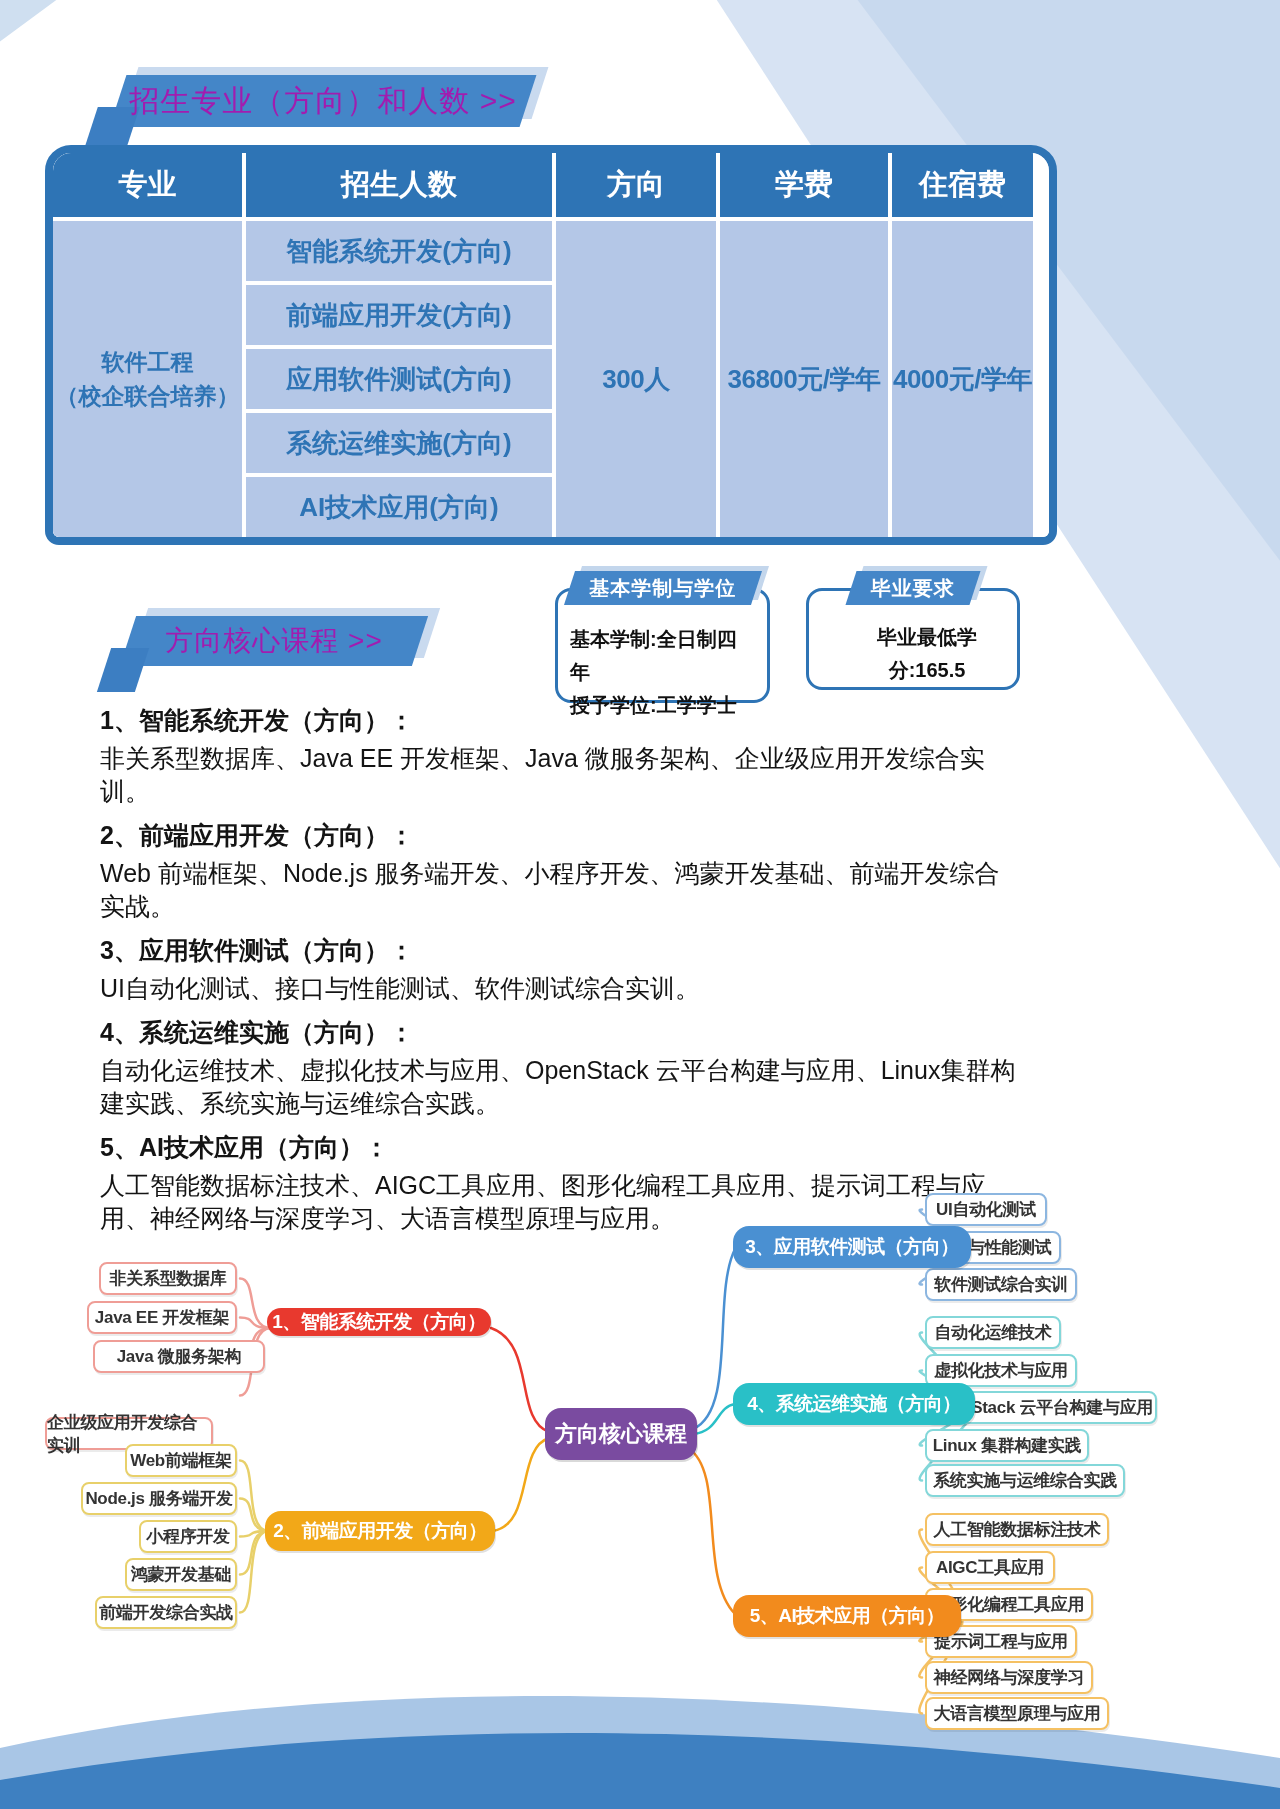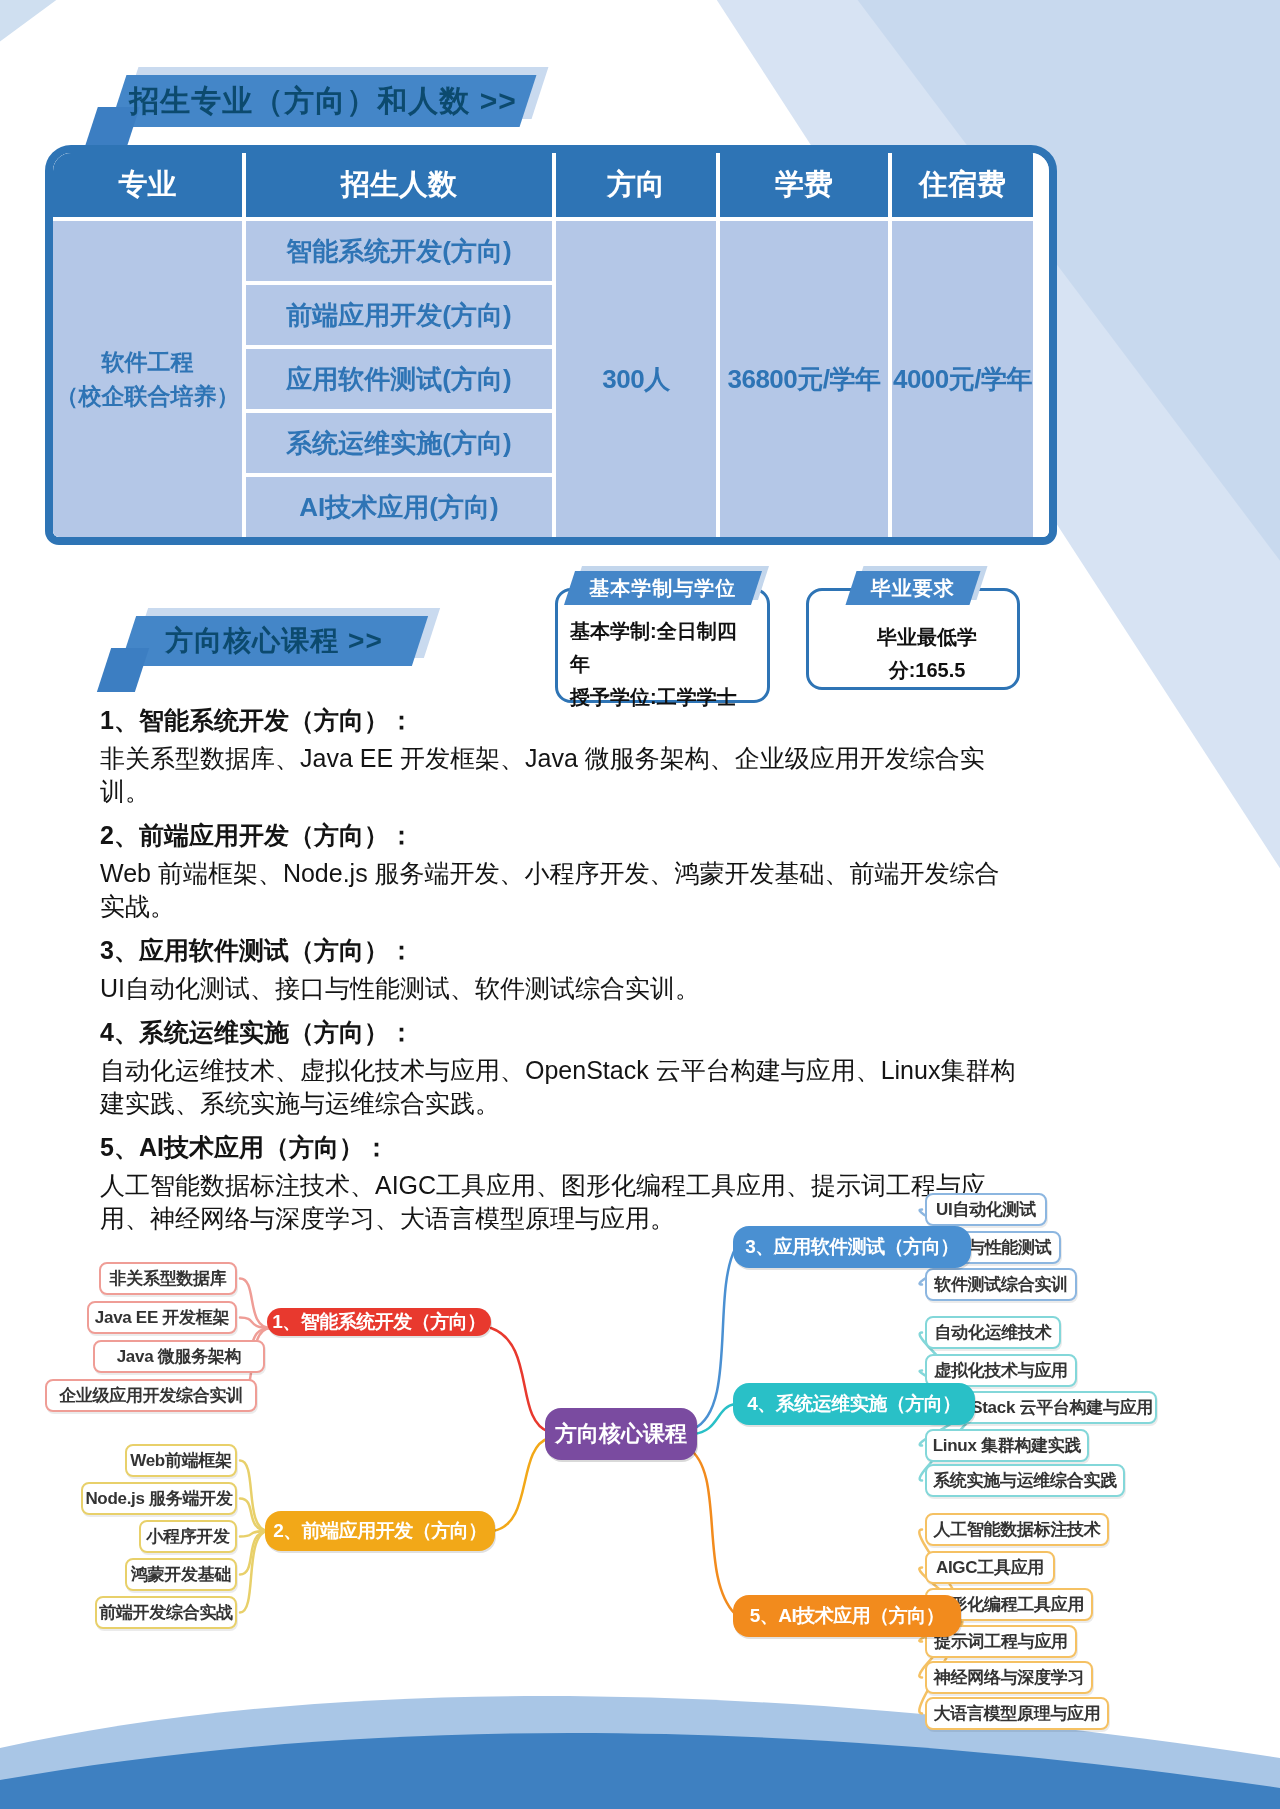--- a/index.html
+++ b/index.html
@@ -9,21 +9,21 @@
   .deco{position:absolute;inset:0;pointer-events:none;z-index:0;}
   .deco-a{background:#d7e3f3;clip-path:polygon(56% 0,100% 0,100% 48%);}
   .deco-b{background:#c8d9ee;clip-path:polygon(67% 0,100% 0,100% 31%);}
   .deco-tl{background:#cfdff0;clip-path:polygon(0 0,4.4% 0,0 2.3%);}
   
   .banner{position:absolute;z-index:2;}
   .banner .bk{position:absolute;left:12px;top:-8px;width:100%;height:100%;background:#c9daef;transform:skewX(-18deg);}
   .banner .mn{position:absolute;left:0;top:0;width:100%;height:100%;background:#4486c8;transform:skewX(-18deg);}
   .banner .ac{position:absolute;background:#3c7ec2;transform:skewX(-18deg);}
   .banner .lb{position:relative;z-index:2;width:100%;height:100%;display:flex;align-items:center;justify-content:center;
-              color:#0c4a6e;font-weight:bold;letter-spacing:1px;}
+              color:#a21caf;font-weight:normal;letter-spacing:1px;}
   .banner1{left:118px;top:75px;width:410px;height:52px;}
   .banner1 .lb{font-size:30px;}
   .banner1 .ac{left:-28px;bottom:-28px;width:42px;height:48px;}
   .banner2{left:128px;top:616px;width:292px;height:50px;}
   .banner2 .lb{font-size:28px;}
   .banner2 .ac{left:-24px;bottom:-26px;width:38px;height:44px;}
   
   .enroll-table{position:absolute;left:45px;top:145px;width:1012px;z-index:2;box-sizing:border-box;
                 border:8px solid #2e74b5;border-radius:26px 26px 14px 14px;overflow:hidden;background:#2e74b5;}
   .grid{display:grid;grid-template-columns:189px 306px 160px 168px 141px;grid-template-rows:64px repeat(5,60px);
@@ -38,21 +38,21 @@
   .gr-tuition{grid-column:4;grid-row:2/7;}
   .gr-accom{grid-column:5;grid-row:2/7;}
   
   .ibox{position:absolute;z-index:2;background:#fff;border:3px solid #2e74b5;border-radius:16px;box-sizing:border-box;}
   .ibox-a{left:555px;top:588px;width:215px;height:115px;}
   .ibox-b{left:806px;top:588px;width:214px;height:102px;}
   .ititle{position:absolute;top:-20px;left:50%;transform:translateX(-50%);height:34px;white-space:nowrap;}
   .ititle .tbk{position:absolute;left:7px;top:-5px;width:100%;height:100%;background:#c3d6ec;transform:skewX(-18deg);}
   .ititle .tmn{position:relative;height:100%;background:#4486c8;transform:skewX(-18deg);display:flex;align-items:center;padding:0 20px;}
   .ititle .tlb{display:inline-block;transform:skewX(18deg);color:#fff;font-weight:bold;font-size:20px;letter-spacing:1px;}
-  .icontent{margin-top:24px;padding:0 12px;color:#111;font-weight:bold;font-size:20px;line-height:33px;text-align:left;}
+  .icontent{margin-top:32px;padding:0 12px;color:#111;font-weight:bold;font-size:20px;line-height:33px;text-align:left;}
   .ibox-b .icontent{margin-top:30px;text-align:center;padding-left:40px;}
   
   .courses{position:absolute;left:100px;top:698px;width:920px;z-index:2;color:#141414;}
   .courses h4{font-size:25px;line-height:30px;margin:7px 0 7px 0;font-weight:bold;}
   .courses p{font-size:25px;line-height:33px;margin:0 0 12px 0;font-weight:normal;}
   
   #mm-links{position:absolute;left:0;top:0;z-index:2;pointer-events:none;}
   .mm-node{position:absolute;z-index:3;color:#fff;font-weight:bold;font-size:19px;letter-spacing:-0.5px;
            border-radius:16px;display:flex;align-items:center;justify-content:center;box-sizing:border-box;
            box-shadow:1px 2px 0 rgba(0,0,0,0.12);}
@@ -182,21 +182,21 @@
       <path d="M957,1616 C983,1616 904,1567.5 922,1567.5" fill="none" stroke="#f5c163" stroke-width="2.5" stroke-linecap="round"></path>
       <path d="M957,1616 C983,1616 904,1604.5 922,1604.5" fill="none" stroke="#f5c163" stroke-width="2.5" stroke-linecap="round"></path>
       <path d="M957,1616 C983,1616 904,1641.5 922,1641.5" fill="none" stroke="#f5c163" stroke-width="2.5" stroke-linecap="round"></path>
       <path d="M957,1616 C983,1616 904,1677.5 922,1677.5" fill="none" stroke="#f5c163" stroke-width="2.5" stroke-linecap="round"></path>
       <path d="M957,1616 C983,1616 904,1713.5 922,1713.5" fill="none" stroke="#f5c163" stroke-width="2.5" stroke-linecap="round"></path>
     </svg>
   <div id="mindmap">
       <div class="mm-leaf" style="left: 99px; top: 1262px; width: 138px; height: 33px; border-color: rgb(239, 157, 150);">非关系型数据库</div>
       <div class="mm-leaf" style="left: 87px; top: 1301px; width: 150px; height: 33px; border-color: rgb(239, 157, 150);">Java EE 开发框架</div>
       <div class="mm-leaf" style="left: 93px; top: 1340px; width: 172px; height: 33px; border-color: rgb(239, 157, 150);">Java 微服务架构</div>
-      <div class="mm-leaf" style="left: 45px; top: 1379px; width: 212px; height: 33px; border-color: rgb(239, 157, 150);">企业级应用开发综合实训</div>
+      <div class="mm-leaf" style="left: 45px; top: 1417px; width: 168px; height: 33px; border-color: rgb(239, 157, 150);">企业级应用开发综合实训</div>
       <div class="mm-node" style="left: 267px; top: 1308px; width: 224px; height: 28px; background: rgb(232, 57, 46);">1、智能系统开发（方向）</div>
       <div class="mm-leaf" style="left: 125px; top: 1444px; width: 112px; height: 33px; border-color: rgb(232, 208, 106);">Web前端框架</div>
       <div class="mm-leaf" style="left: 81px; top: 1482px; width: 156px; height: 33px; border-color: rgb(232, 208, 106);">Node.js 服务端开发</div>
       <div class="mm-leaf" style="left: 139px; top: 1520px; width: 98px; height: 33px; border-color: rgb(232, 208, 106);">小程序开发</div>
       <div class="mm-leaf" style="left: 125px; top: 1558px; width: 112px; height: 33px; border-color: rgb(232, 208, 106);">鸿蒙开发基础</div>
       <div class="mm-leaf" style="left: 95px; top: 1596px; width: 142px; height: 33px; border-color: rgb(232, 208, 106);">前端开发综合实战</div>
       <div class="mm-node" style="left: 265px; top: 1511px; width: 230px; height: 40px; background: rgb(242, 168, 24);">2、前端应用开发（方向）</div>
       <div class="mm-leaf" style="left: 925px; top: 1193px; width: 122px; height: 33px; border-color: rgb(140, 182, 224); text-align: center;">UI自动化测试</div>
       <div class="mm-leaf" style="left: 925px; top: 1231px; width: 136px; height: 33px; border-color: rgb(140, 182, 224);">接口与性能测试</div>
       <div class="mm-leaf" style="left: 925px; top: 1268px; width: 152px; height: 33px; border-color: rgb(140, 182, 224);">软件测试综合实训</div>

